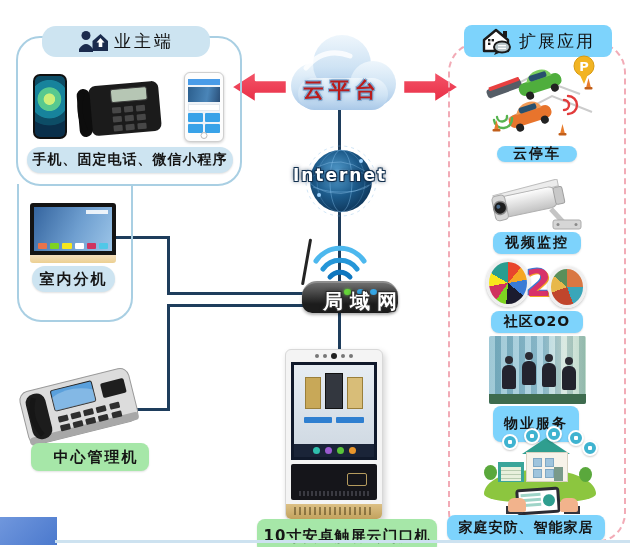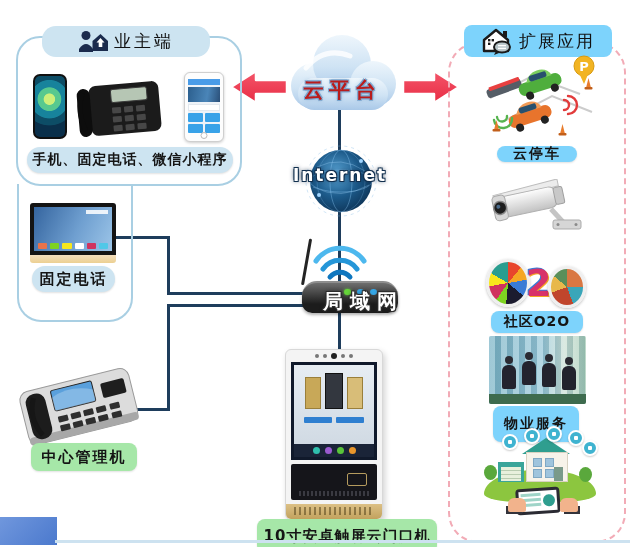--- a/index.html
+++ b/index.html
@@ -260,21 +260,21 @@
             <i style="background:#7ed321;"></i>
             <i style="background:#f8e71c;"></i>
         <i style="background:#ffffff;"></i>
             <i style="background:#d0335e;"></i>
             <i style="background:#50c8e8;"></i>
       </div>
     </div>
       </div>
     <div class="gold"></div>
   </div>
-  <div class="pill pill-blue" style="left:32px;top:266px;width:83px;height:26px;font-size:15px;letter-spacing:2px;">固定电话</div>
+  <div class="pill pill-blue" style="left:32px;top:266px;width:83px;height:26px;font-size:15px;letter-spacing:2px;">室内分机</div>
 
   <svg class="abs" style="left:4px;top:360px;" width="140" height="90" viewBox="0 0 140 90">
     <g transform="translate(12,26) rotate(-14)">
       <rect x="0" y="8" width="112" height="54" rx="9" fill="#dcdcdc" stroke="#9a9a9a"></rect>
       <rect x="0" y="54" width="112" height="8" rx="4" fill="#a8a8a8"></rect>
       <rect x="5" y="12" width="20" height="46" rx="9" fill="#1c1c1c"></rect>
       <path d="M14,16 q-10,18 0,38" stroke="#161616" stroke-width="5" fill="none"></path>
       <rect x="32" y="13" width="42" height="21" rx="2" fill="#5aa0dc" stroke="#222"></rect>
       <path d="M32,20 q20,-8 42,2 l0,12 l-42,0 z" fill="rgba(255,255,255,.25)"></path>
       <rect x="82" y="18" width="24" height="15" rx="2" fill="#1e1e1e"></rect>
@@ -285,21 +285,21 @@
           <rect x="72" y="40" width="10" height="6" rx="1"></rect>
         <rect x="33" y="49" width="10" height="6" rx="1"></rect>
           <rect x="46" y="49" width="10" height="6" rx="1"></rect>
           <rect x="59" y="49" width="10" height="6" rx="1"></rect>
           <rect x="72" y="49" width="10" height="6" rx="1"></rect>
         <rect x="86" y="40" width="10" height="6" rx="1"></rect>
           <rect x="86" y="49" width="10" height="6" rx="1"></rect>
       </g>
     </g>
   </svg>
-  <div class="pill pill-green" style="left:31px;top:443px;width:106px;height:28px;font-size:15px;letter-spacing:2px;">中心管理机</div>
+  <div class="pill pill-green" style="left:31px;top:443px;width:106px;height:28px;font-size:15px;letter-spacing:2px;padding-left:12px;">中心管理机</div>
 
   <div class="door" style="left:285px;top:349px;width:96px;height:169px;">
     <div class="top">
       <i></i>
         <i></i>
         <i style="width:6px;height:6px;background:#222;"></i>
         <i></i>
         <i></i>
     </div>
     <div class="scr">
@@ -406,20 +406,21 @@
       <rect x="4" y="9" width="13" height="25" rx="4" fill="#d8d8d8" stroke="#a8a8a8"></rect>
       <circle cx="10.5" cy="21.5" r="6.5" fill="#1e1e1e" stroke="#8a8a8a" stroke-width="1.5"></circle>
       <circle cx="9" cy="20" r="2" fill="#4a6a8a"></circle>
       <rect x="66" y="13" width="9" height="17" rx="2" fill="#c8c8c8" stroke="#a0a0a0"></rect>
     </g>
     <path d="M62,30 L74,43" stroke="#c4c4c4" stroke-width="5"></path>
     <rect x="64" y="41" width="28" height="9" rx="2" fill="#d6d6d6" stroke="#ababab"></rect>
     <circle cx="69" cy="45.5" r="1.5" fill="#8a8a8a"></circle>
       <circle cx="87" cy="45.5" r="1.5" fill="#8a8a8a"></circle>
   </svg>
+  <div class="pill pill-pink" style="left:493px;top:232px;width:88px;height:22px;font-size:14px;letter-spacing:2px;">视频监控</div>
 
   <div class="o2o" style="left:486px;top:256px;width:100px;height:54px;">
     <div class="oL"></div>
     <div class="two">2</div>
     <div class="oR"></div>
   </div>
   <div class="pill pill-pink" style="left:491px;top:311px;width:92px;height:22px;font-size:14px;letter-spacing:1px;">社区O2O</div>
 
   <div class="staff" style="left:489px;top:336px;width:97px;height:68px;">
     <div class="bld"></div>
@@ -480,16 +481,17 @@
             <i></i>
           </div>
           <div class="tc"></div>
         </div>
     </div>
     <div class="cuff" style="left:24px;bottom:0;"></div>
     <div class="hand" style="left:26px;bottom:2px;"></div>
     <div class="cuff" style="right:18px;bottom:0;"></div>
     <div class="hand" style="right:20px;bottom:2px;"></div>
   </div>
+  <div class="pill pill-pink" style="left:447px;top:515px;width:158px;height:26px;font-size:14px;letter-spacing:1px;">家庭安防、智能家居</div>
 
   <div class="abs" style="left:0;top:517px;width:57px;height:28px;background:linear-gradient(135deg,#7097dd,#4b79cd);"></div>
   <div class="abs" style="left:55px;top:540px;width:575px;height:3px;background:#cde2f0;"></div>
 </div>
 
 </body></html>

